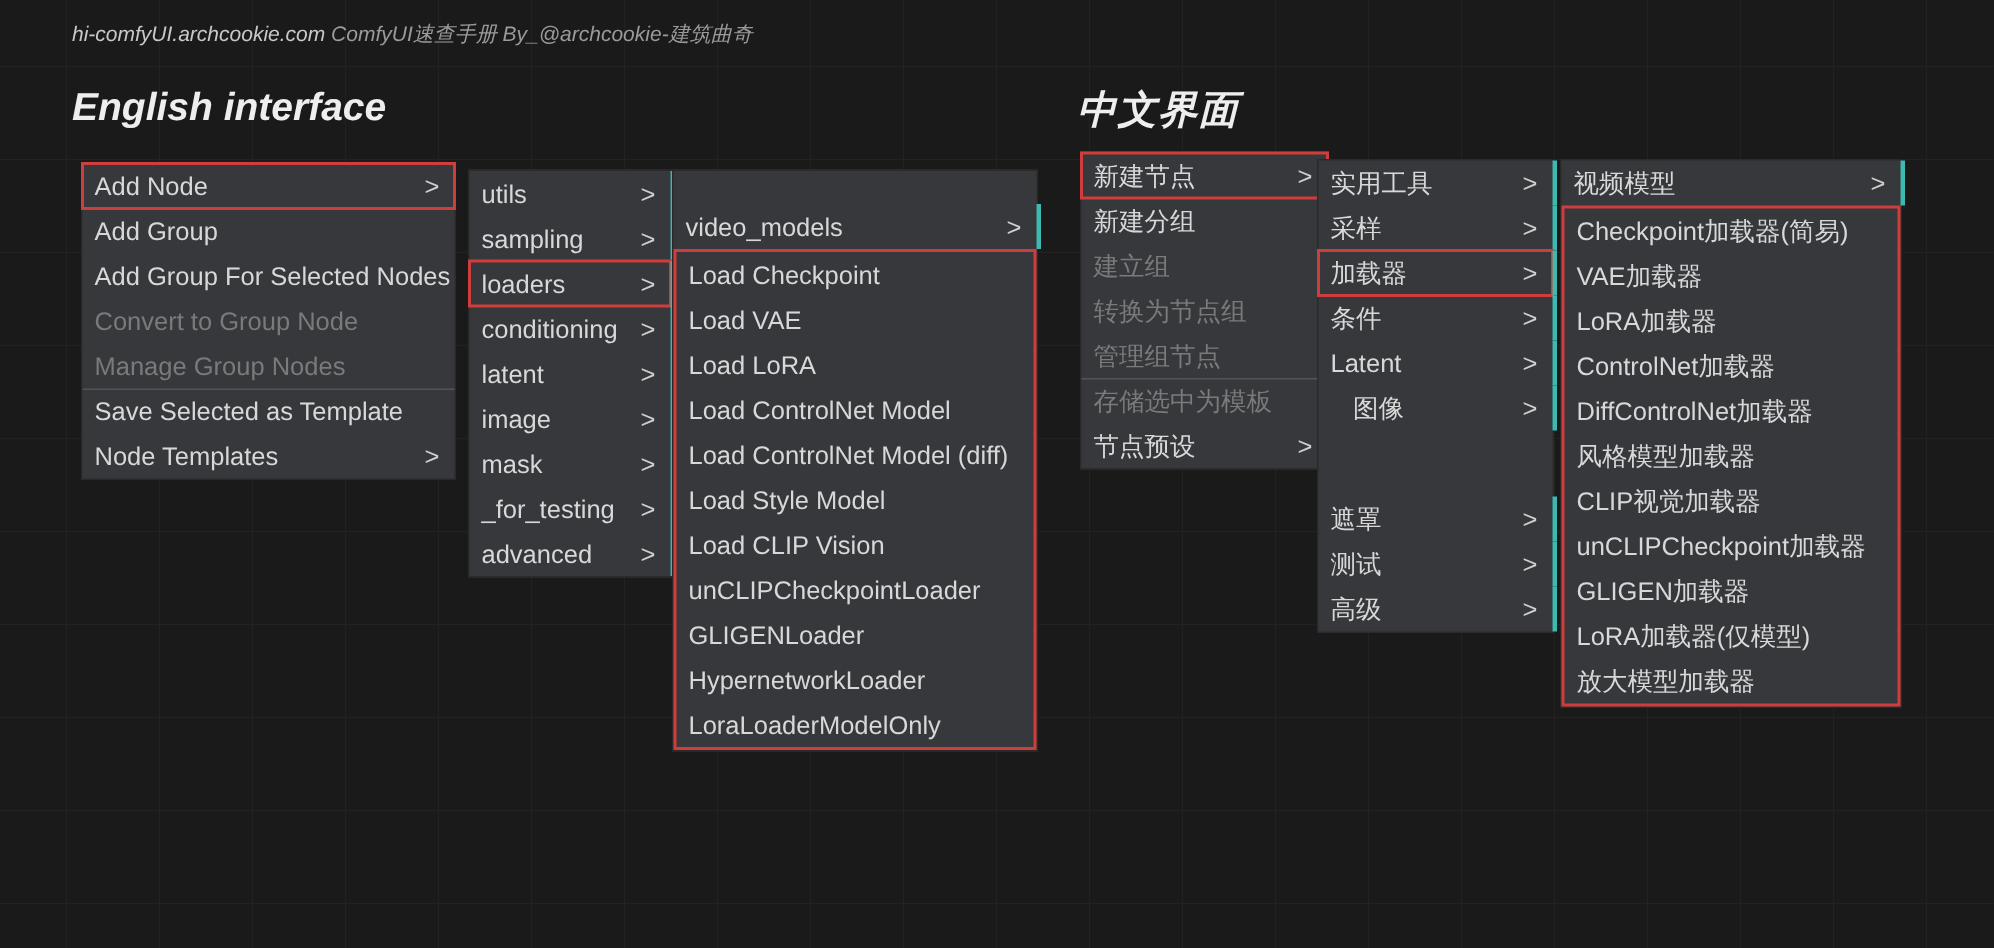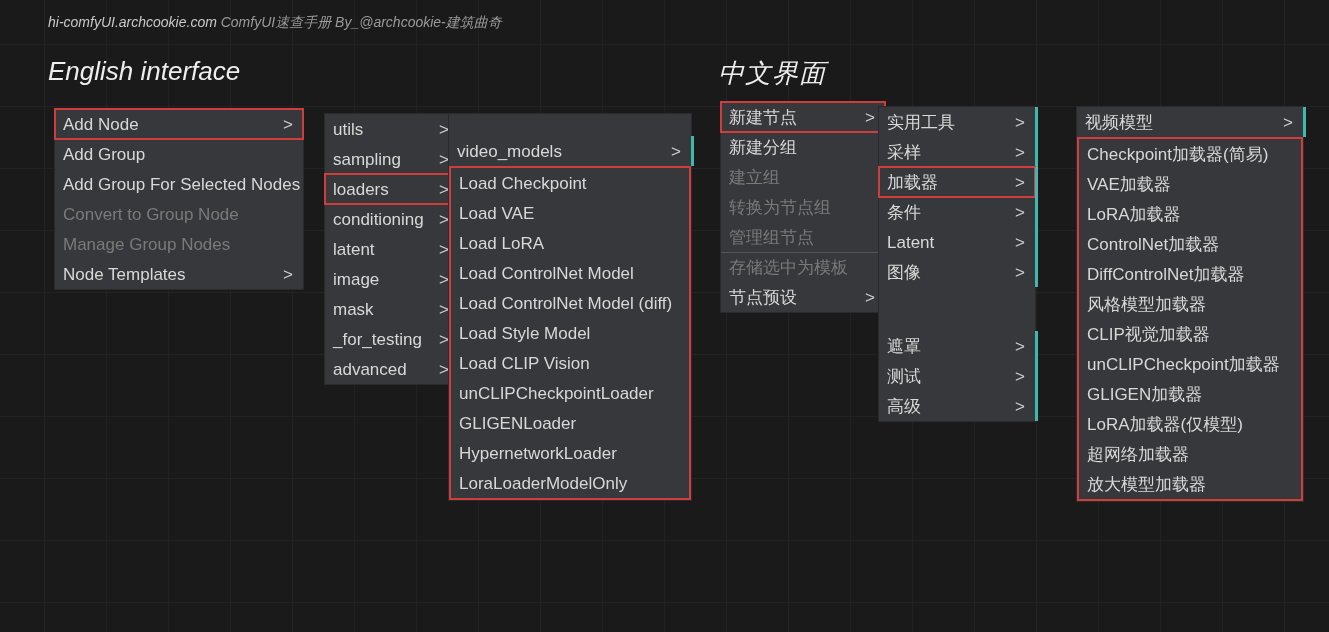--- a/index.html
+++ b/index.html
@@ -24,21 +24,21 @@
     font-size: 14px;
     font-style: italic;
     color: #9a9a9a;
     white-space: nowrap;
   }
   .header .site { color: #c8c8c8; }
 
   .section-title {
     position: absolute;
     font-style: italic;
-    font-weight: 400;
+    font-weight: 700;
     font-size: 26px;
     color: #eeeeee;
     white-space: nowrap;
   }
   .sec-en { top: 56px; left: 48px; }
   .sec-cn { top: 56px; left: 718px; font-style: italic; letter-spacing: 1px; }
 
   .menu {
     position: absolute;
     background: #36383c;
@@ -71,26 +71,26 @@
   .accent-bar {
     position: absolute;
     top: 0;
     right: -3px;
     width: 3px;
     background: #3fb8b0;
   }
 
   
   #en-context { top: 108px;  left: 54px;   width: 250px; }
-  #en-cats    { top: 113px;  left: 324px;  width: 136px; }
+  #en-cats    { top: 113px;  left: 312px;  width: 136px; }
   #en-third   { top: 113px;  left: 448px;  width: 244px; }
 
   #cn-context { top: 101px;  left: 720px;  width: 166px; }
   #cn-cats    { top: 106px;  left: 878px;  width: 158px; }
-  #cn-third   { top: 106px;  left: 1040px; width: 228px; margin-left: 36px; }
+  #cn-third   { top: 106px;  left: 1040px; width: 228px; }
 </style>
 </head>
 <body>
 
 <div class="header">
   <span class="site">hi-comfyUI.archcookie.com</span><span> ComfyUI速查手册  By_@archcookie-建筑曲奇</span>
 </div>
 
 <div class="section-title sec-en">English interface</div>
 <div class="section-title sec-cn">中文界面</div>
@@ -105,20 +105,23 @@
     </div>
     <div class="item">
       <span>Add Group For Selected Nodes</span>
     </div>
     <div class="item disabled">
       <span>Convert to Group Node</span>
     </div>
     <div class="item disabled">
       <span>Manage Group Nodes</span>
     </div>
+    <div class="item section-break">
+      <span>Save Selected as Template</span>
+    </div>
     <div class="item">
       <span>Node Templates</span>
       <span class="arrow">&gt;</span>
     </div>
   </div>
 
 <div id="en-cats" class="menu">
     <div class="item" style="position: relative;">
       <span>utils</span>
       <span class="arrow">&gt;</span>
@@ -254,21 +257,21 @@
     <div class="item" style="position: relative;">
       <span>条件</span>
       <span class="arrow">&gt;</span>
       <div class="accent-bar" style="height: 100%;"></div>
     </div>
     <div class="item" style="position: relative;">
       <span>Latent</span>
       <span class="arrow">&gt;</span>
       <div class="accent-bar" style="height: 100%;"></div>
     </div>
-    <div class="item" style="position: relative;">
+    <div class="item" style="position: relative; margin-left: 15px;">
       <span>图像</span>
       <span class="arrow">&gt;</span>
       <div class="accent-bar" style="height: 100%;"></div>
     </div>
     <div class="item" style="position: relative; margin-top: 44px;">
       <span>遮罩</span>
       <span class="arrow">&gt;</span>
       <div class="accent-bar" style="height: 100%;"></div>
     </div>
     <div class="item" style="position: relative;">
@@ -314,19 +317,16 @@
       <div class="item">
         <span>unCLIPCheckpoint加载器</span>
       </div>
       <div class="item">
         <span>GLIGEN加载器</span>
       </div>
       <div class="item">
         <span>LoRA加载器(仅模型)</span>
       </div>
       <div class="item">
-        <span>超网络加载器</span>
-      </div>
-      <div class="item">
         <span>放大模型加载器</span>
       </div>
     </div>
   </div>
 
 </body></html>

